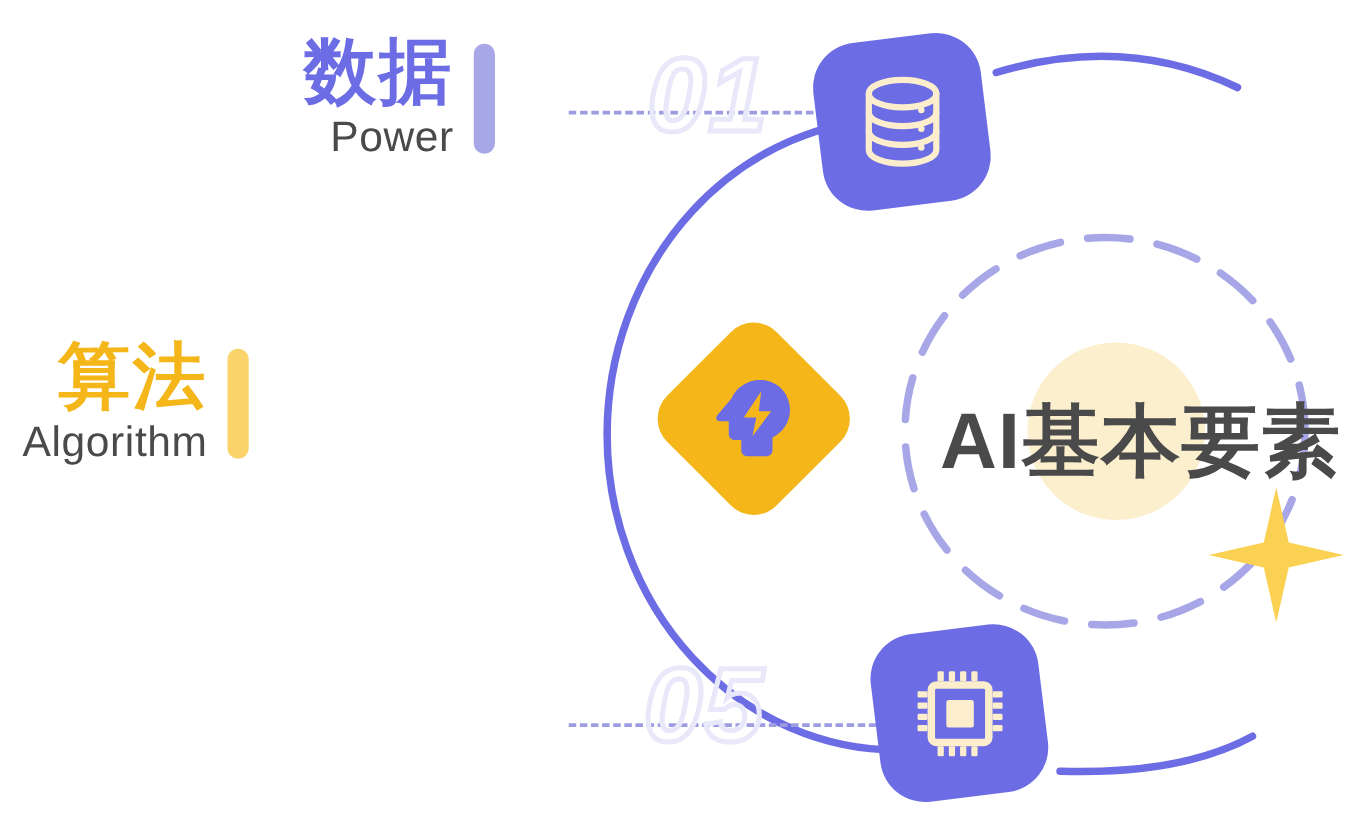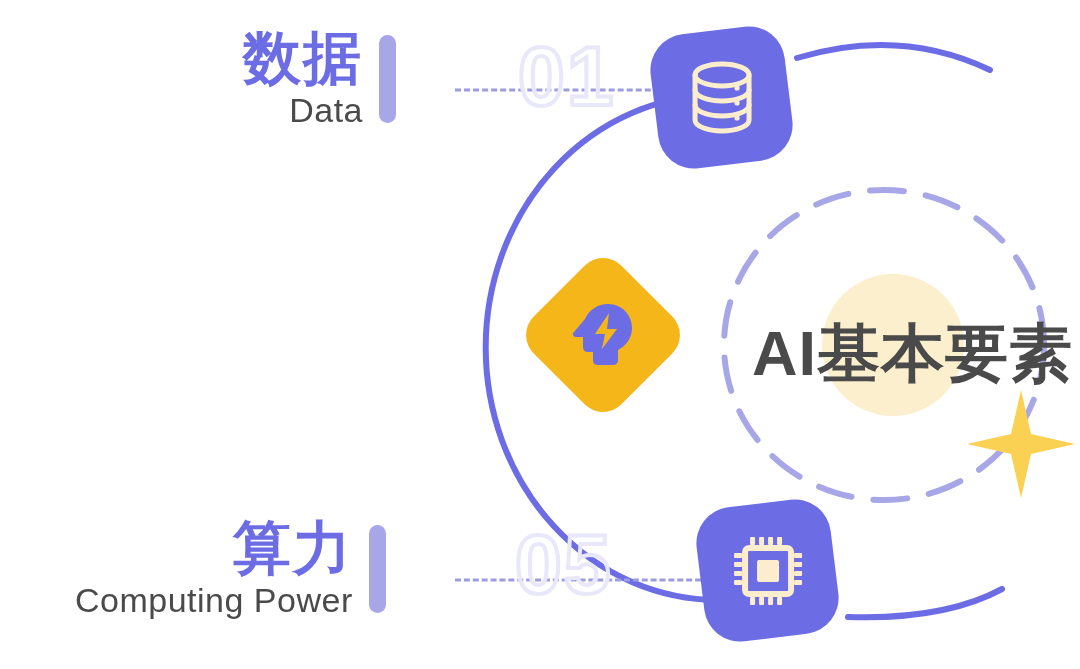--- a/index.html
+++ b/index.html
@@ -61,20 +61,21 @@
     margin-left: 16px;
     flex: 0 0 auto;
   }
 
   
   .connector {
     position: absolute;
     height: 120px;
     display: flex;
     align-items: center;
+    font-style: italic;
   }
   .dash {
     position: absolute;
     left: 0;
     top: 50%;
     height: 0;
     border-top-width: 3px;
     border-top-style: dashed;
     transform: translateY(-50%);
   }
@@ -131,58 +132,58 @@
     <ellipse id="ring-dashed" cx="884" cy="345" rx="160" ry="155" fill="none" stroke="#A7A7E8" stroke-width="6" stroke-linecap="round" stroke-dasharray="34 22"></ellipse>
 
     <circle id="title-circle" cx="893" cy="345" r="71" fill="#FCEFCD"></circle>
 
     <path id="sparkle" d="M 1021 390 L 1031 434 L 1075 444 L 1031 454 L 1021 498 L 1011 454 L 967 444 L 1011 434 Z" fill="#FAD152"></path>
   </svg>
 
   <div class="row" style="left:243px; top:28px;">
     <div class="row-text">
       <span class="cn" style="color: rgb(108, 108, 229);">数据</span>
-      <span class="en">Data</span>
+      <span class="en">Power</span>
     </div>
     <div class="bar" style="background:#A7A7E8;"></div>
   </div>
   <div class="connector" style="left:455px; top:30px; width:260px;">
     <div class="dash" style="width:250px; border-top-color:#9C9CE0;"></div>
     <div class="ghostnum" style="left:63px; top:4px; -webkit-text-stroke:4px #E8E8FA;">01</div>
   </div>
 
   <div class="card card-sq" style="left:654px; top:30px; background:#6C6CE5; transform:rotate(-7deg);">
     <svg width="84" height="84" viewBox="0 0 84 84" style="transform:rotate(7deg);">
       <ellipse cx="42" cy="19" rx="27" ry="11" fill="none" stroke="#FCEDCC" stroke-width="5"></ellipse>
       <path d="M 15 19 L 15 64 A 27 11 0 0 0 69 64 L 69 19" fill="none" stroke="#FCEDCC" stroke-width="5" stroke-linecap="round"></path>
       <path d="M 15 34 A 27 11 0 0 0 69 34" fill="none" stroke="#FCEDCC" stroke-width="5" stroke-linecap="round"></path>
       <path d="M 15 49 A 27 11 0 0 0 69 49" fill="none" stroke="#FCEDCC" stroke-width="5" stroke-linecap="round"></path>
       <circle cx="57" cy="32" r="2.6" fill="#FCEDCC"></circle>
       <circle cx="57" cy="47" r="2.6" fill="#FCEDCC"></circle>
       <circle cx="57" cy="62" r="2.6" fill="#FCEDCC"></circle>
     </svg>
   </div>
 
+  <div class="row" style="left:18px; top:272px;">
+    <div class="row-text">
+      <span class="cn" style="color: rgb(245, 182, 26);">算法</span>
+      <span class="en">Algorithm</span>
+    </div>
+    <div class="bar" style="background:#FAD46B;"></div>
+  </div>
 
   <div class="card card-diamond" style="left:541px; top:273px; background:#F5B61A; transform:rotate(45deg);">
     <svg width="78" height="78" viewBox="0 0 78 78" style="transform:rotate(-45deg);">
       <path d="M 44 8 C 58 8 68 19 68 32 C 68 42 62 50 54 54 L 54 64 C 54 67 52 69 49 69
                L 34 69 C 31 69 29 67 29 64 L 29 56 L 24 56 C 21 56 19 54 19 51 L 19 41
                L 12 41 C 9 41 8 38 10 36 L 21 23 C 25 14 34 8 44 8 Z" fill="#6C6CE5"></path>
       <path d="M 45 17 L 31 38 L 41 38 L 38 53 L 53 33 L 43 33 Z" fill="#F5B61A"></path>
     </svg>
   </div>
 
-  <div class="row" style="left:75px; top:518px;">
-    <div class="row-text">
-      <span class="cn" style="color: rgb(108, 108, 229);">算力</span>
-      <span class="en">Computing Power</span>
-    </div>
-    <div class="bar" style="background:#A7A7E8;"></div>
-  </div>
   <div class="connector" style="left:455px; top:520px; width:260px;">
     <div class="dash" style="width:255px; border-top-color:#9C9CE0;"></div>
     <div class="ghostnum" style="left:60px; top:2px; -webkit-text-stroke:4px #E8E8FA;">05</div>
   </div>
 
   <div class="card card-sq" style="left:700px; top:503px; background:#6C6CE5; transform:rotate(-7deg);">
     <svg width="84" height="84" viewBox="0 0 84 84" style="transform:rotate(7deg);">
       <rect x="19" y="19" width="46" height="46" rx="4" fill="none" stroke="#FCEDCC" stroke-width="6"></rect>
       <rect x="31" y="31" width="22" height="22" rx="2" fill="#FCEDCC"></rect>
       <g fill="#FCEDCC">

